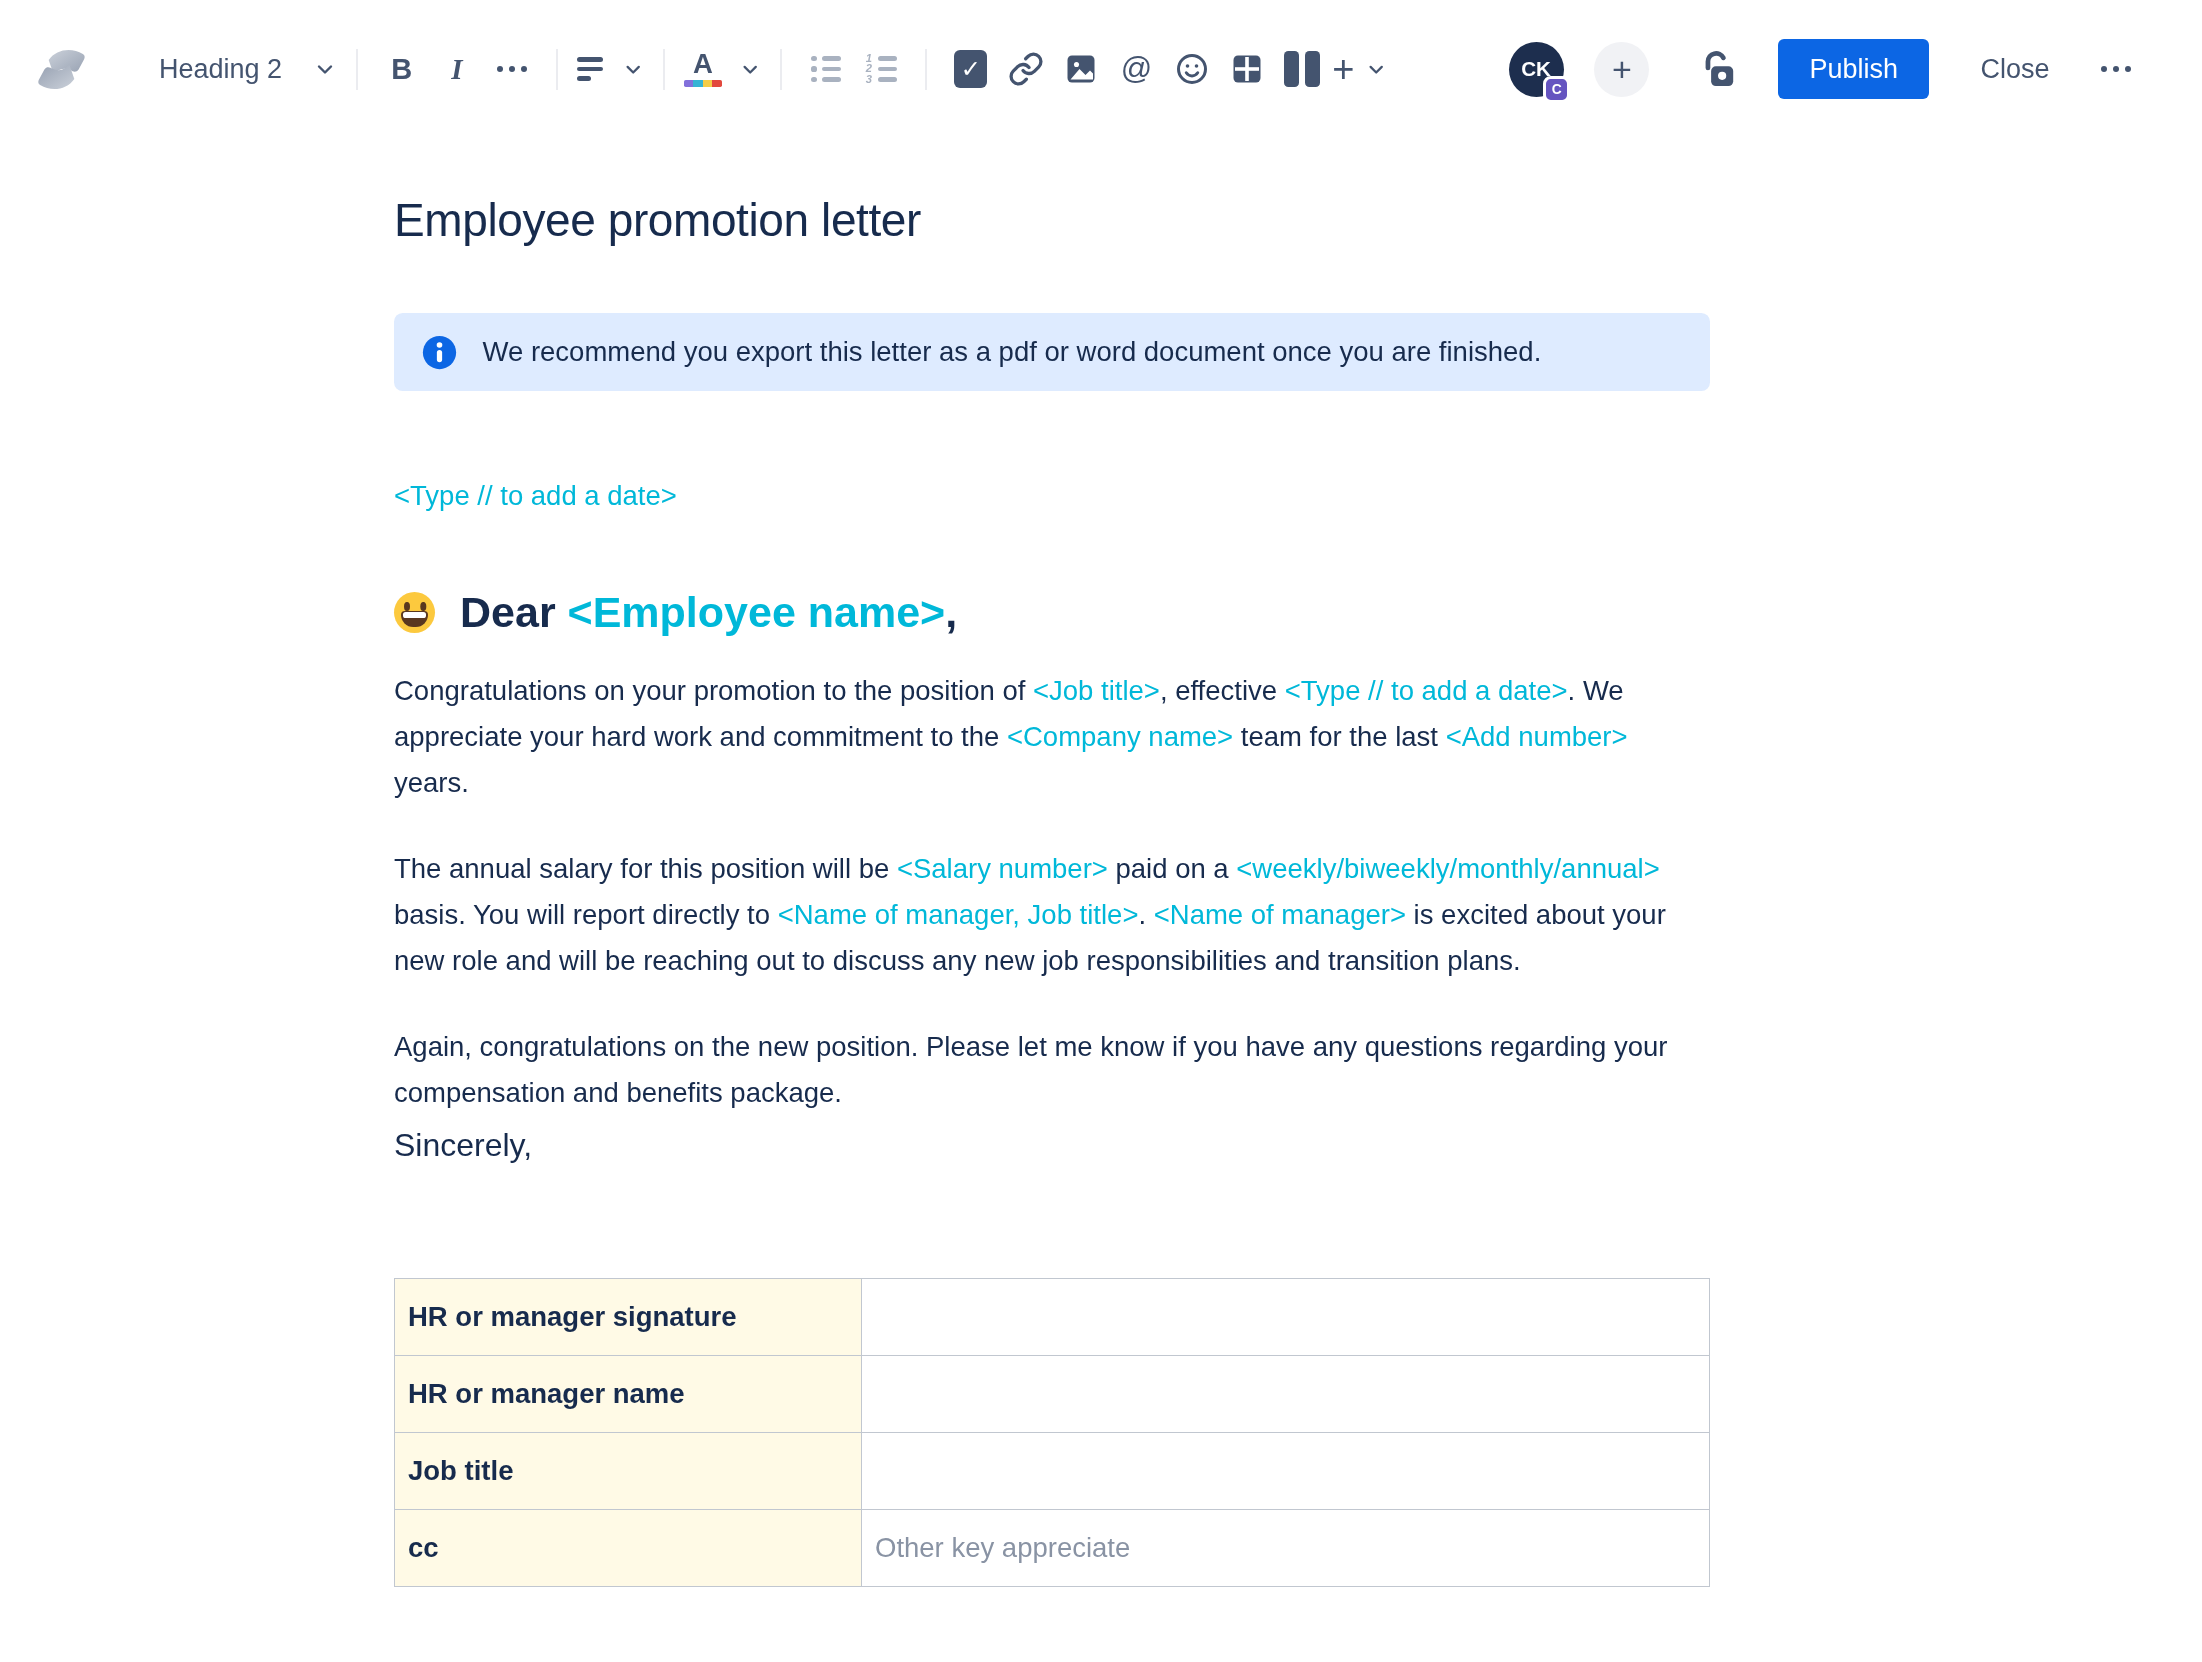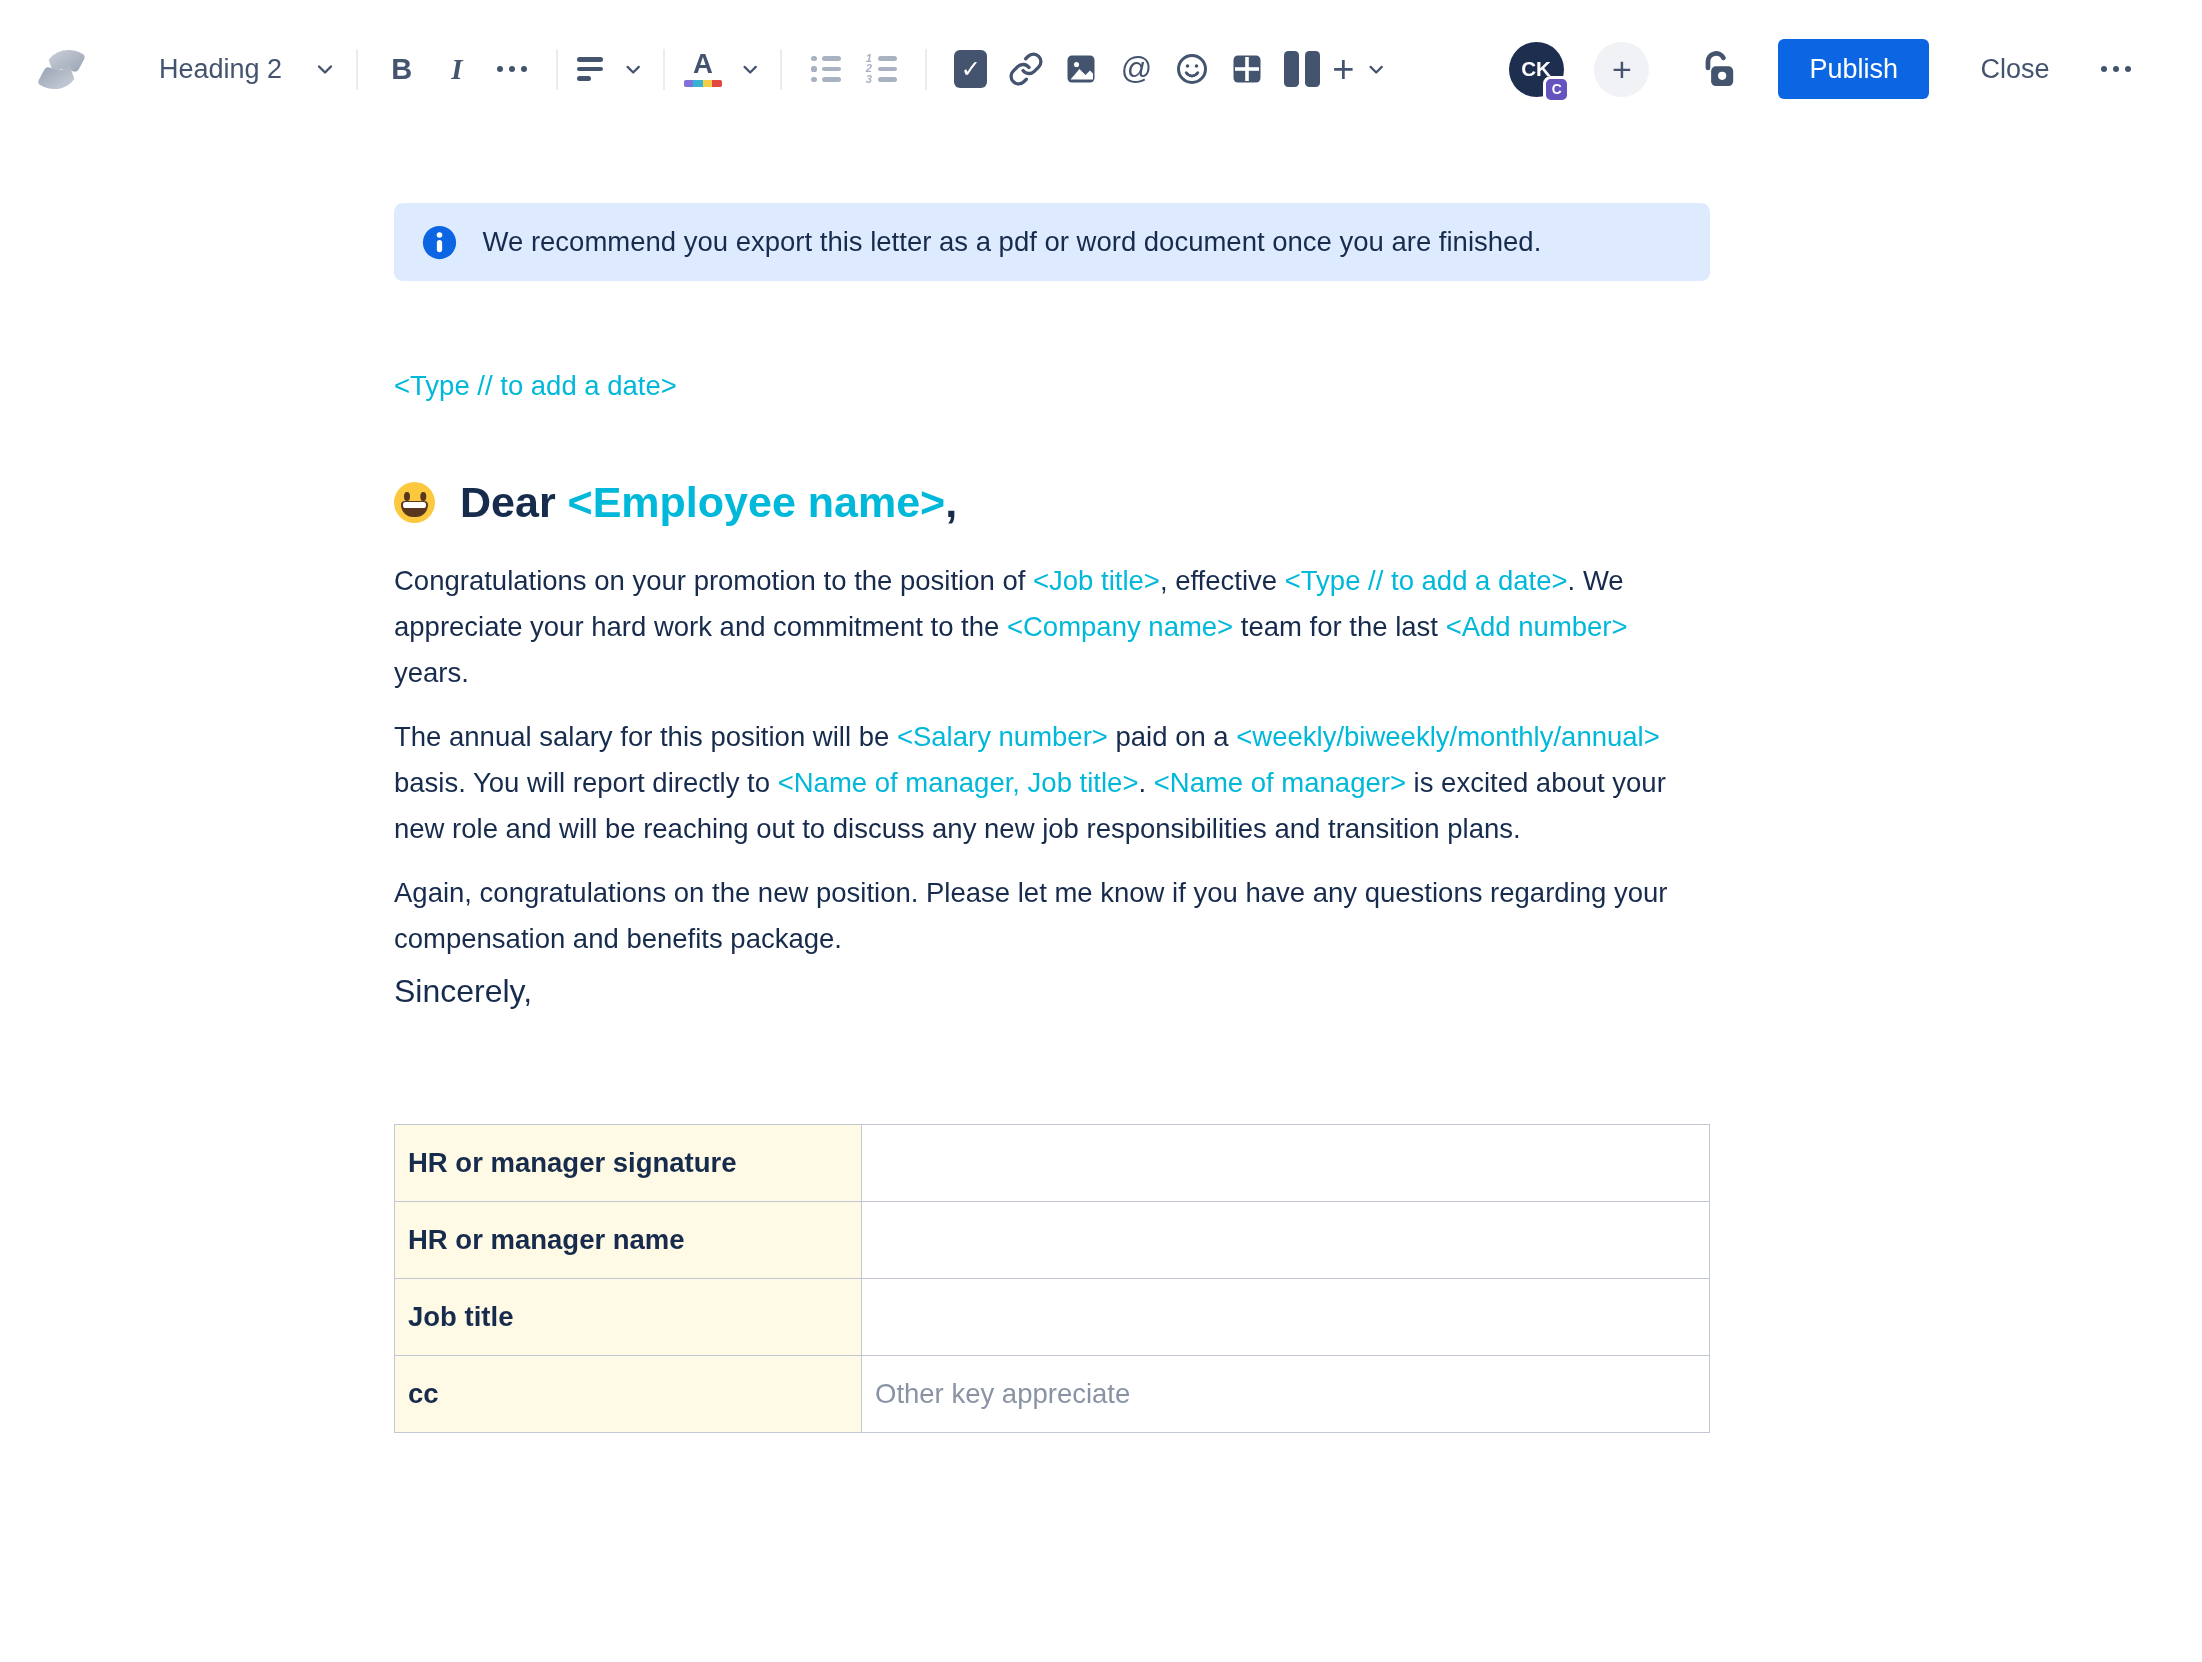--- a/index.html
+++ b/index.html
@@ -70,21 +70,21 @@
   .ph { color:#00B8D9; cursor:pointer; }
   .greeting { margin-top:74px; font-size:43px; font-weight:600; line-height:53px;
               display:flex; align-items:center; gap:25px; }
   .emoji-face { width:41px; height:41px; background:#FCC93E; border-radius:50%; position:relative; flex:0 0 auto; }
   .emoji-face::before { content:""; position:absolute; top:9.5px; left:9.5px; width:6px; height:9.5px;
               border-radius:50%; background:#59371F; box-shadow:16.3px 0 0 #59371F; }
   .emoji-face .mouth { position:absolute; left:6.9px; right:6.9px; bottom:6px; height:16.3px;
               background:#59371F; border-radius:4.3px 4.3px 13.8px 13.8px; overflow:hidden; }
   .emoji-face .mouth::before { content:""; position:absolute; top:1.7px; left:1.7px; right:1.7px; height:6px;
               background:#fff; border-radius:2.6px; }
-  .letter-body p { font-size:27.5px; line-height:46px; margin-top:18px; }
+  .letter-body p { font-size:27.5px; line-height:46px; margin-top:40px; }
   .letter-body p:first-child { margin-top:29px; }
   .closing { margin-top:6px; font-size:32px; line-height:46px; }
 
   .sig-table { margin-top:110px; border-collapse:collapse; width:100%; }
   .sig-table td { border:1.7px solid #C1C7D0; height:77px; vertical-align:middle;
                   font-size:27.5px; padding:0 13.8px 0 13px; }
   .sig-table td.th { background:#FFFAE6; width:467px; font-weight:bold; color:#172B4D; }
   .placeholder-text { color:#8993A4; }
 
   svg { display:block; }
@@ -278,20 +278,21 @@
           <i></i>
           <i></i>
           <i></i>
         </span>
     </span>
   </div>
 </header>
 
 <main class="doc">
 
+  <h1 class="page-title">Employee promotion letter</h1>
 
   <div class="info-panel">
     <svg width="35" height="35" viewBox="0 0 40 40" style="flex:0 0 auto;">
       <circle cx="20" cy="20" r="19" fill="#0C66E4"></circle>
       <circle cx="20" cy="11.5" r="3.2" fill="#fff"></circle>
       <rect x="17" y="17" width="6" height="14" rx="3" fill="#fff"></rect>
     </svg>
     <p>We recommend you export this letter as a pdf or word document once you are finished.</p>
   </div>
 

